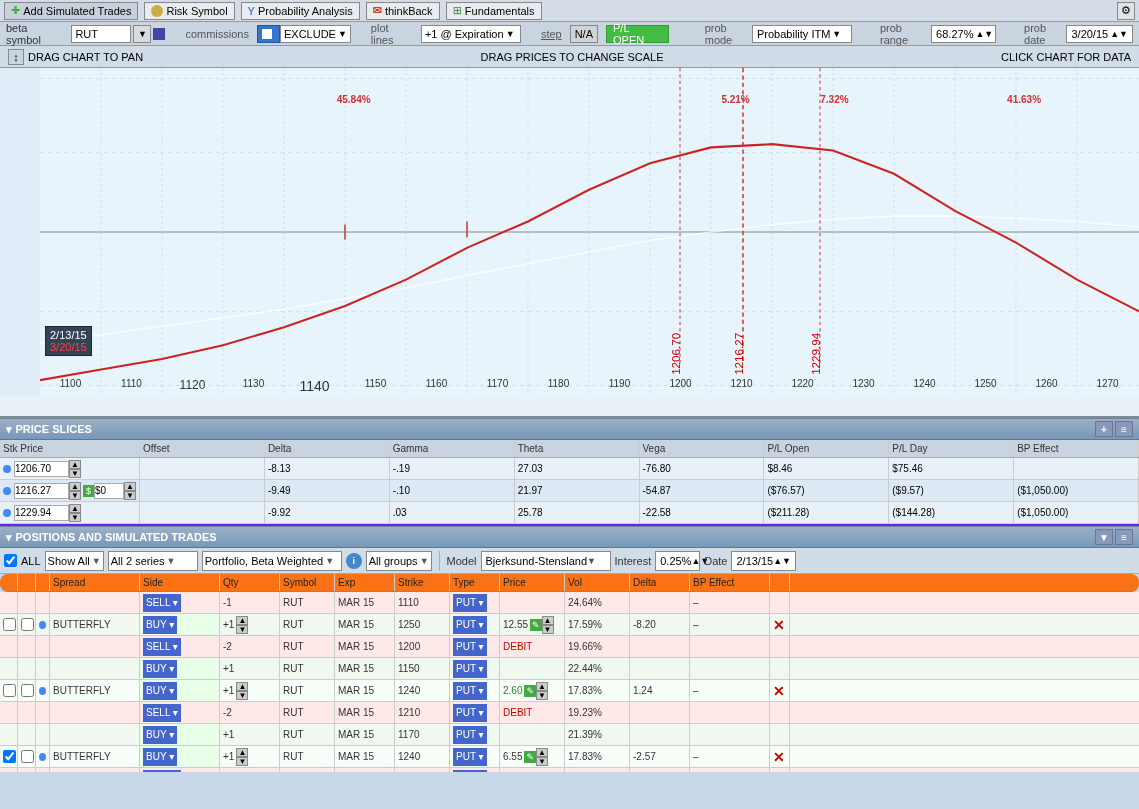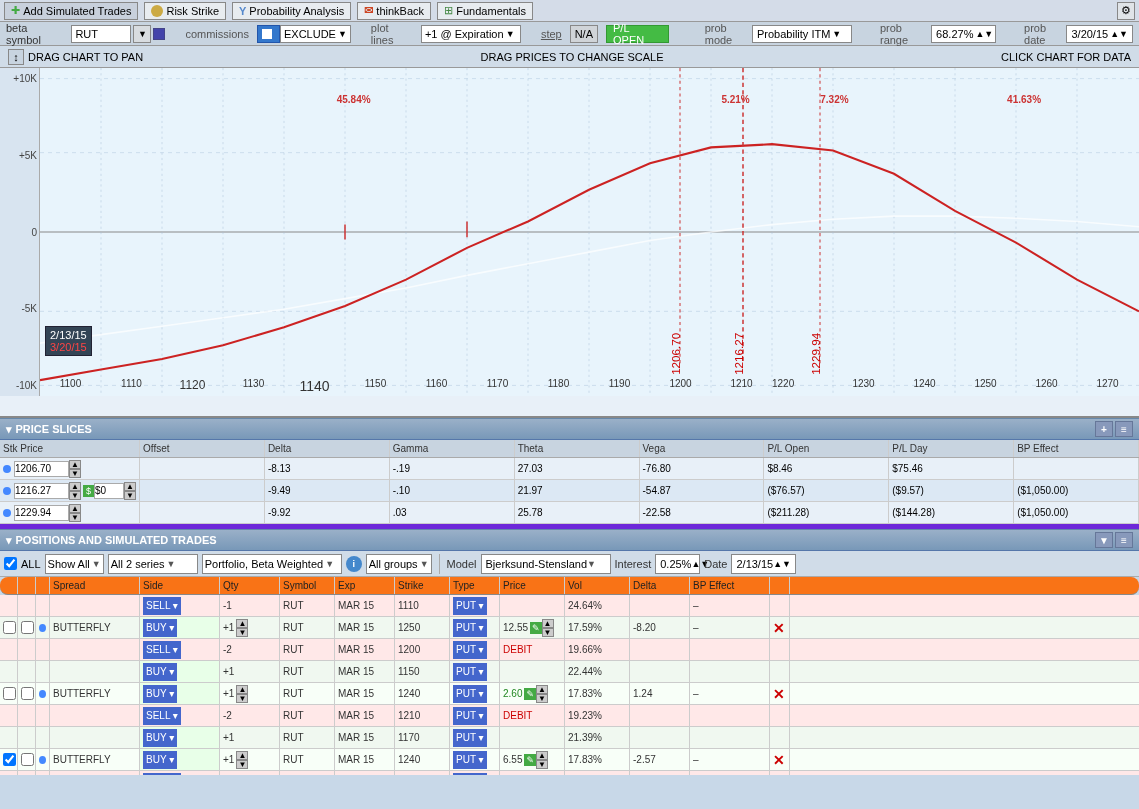--- a/index.html
+++ b/index.html
@@ -108,21 +108,21 @@
       font-weight: bold;
       font-size: 11px;
     }
     .section-header .collapse-arrow { margin-right: 4px; cursor: pointer; }
     .section-header-right { margin-left: auto; display: flex; gap: 2px; }
     .hdr-btn { background: #8899bb; border: 1px solid #667799; color: white; width: 18px; height: 16px; cursor: pointer; display: flex; align-items: center; justify-content: center; font-size: 10px; }
 
     
     .price-slices-area {
       background: #e8f0f8;
-      border-bottom: 5px solid #6d28d9;
+      border-bottom: 2px solid #6d28d9;
     }
     .ps-header-row {
       background: #c8d4e0;
       display: flex;
       border-bottom: 1px solid #aaa;
       height: 18px;
     }
     .ps-col { flex: 1; border-right: 1px solid #ccc; padding: 0 3px; display: flex; align-items: center; color: #333; font-size: 10px; }
     .ps-row {
       display: flex;
@@ -206,21 +206,21 @@
 </head>
 <body>
 
 <div class="top-toolbar">
   <button class="toolbar-btn active">
     <span style="color:#44aa44;">✚</span>
     <span>Add Simulated Trades</span>
   </button>
   <button class="toolbar-btn">
     <span class="icon-circle icon-yellow"></span>
-    <span>Risk Strike</span>
+    <span>Risk Symbol</span>
   </button>
   <button class="toolbar-btn">
     <span style="color:#5588cc; font-weight:bold;">Y</span>
     <span>Probability Analysis</span>
   </button>
   <button class="toolbar-btn">
     <span style="color:#cc4422; font-weight:bold;">✉</span>
     <span>thinkBack</span>
   </button>
   <button class="toolbar-btn">
@@ -298,27 +298,20 @@
     <div style="width:16px; height:16px; background:#c8d4e0; border:1px solid #888; cursor:pointer; display:flex; align-items:center; justify-content:center;">↕</div>
     <span>DRAG CHART TO PAN</span>
   </div>
   <span>DRAG PRICES TO CHANGE SCALE</span>
   <span>CLICK CHART FOR DATA</span>
 </div>
 
 <div class="chart-area">
   <div class="chart-canvas">
 
-    <div class="y-axis-area">
-      <span class="y-label">+10K</span>
-      <span class="y-label">+5K</span>
-      <span class="y-label">0</span>
-      <span class="y-label">-5K</span>
-      <span class="y-label">-10K</span>
-    </div>
 
     <div class="chart-plot">
 
       <svg class="chart-svg" viewBox="0 0 1099 310" preserveAspectRatio="none">
 
         <line x1="0" y1="10" x2="1099" y2="10" stroke="#b0c8e0" stroke-width="0.5" stroke-dasharray="4,4"></line>
         <line x1="0" y1="80" x2="1099" y2="80" stroke="#b0c8e0" stroke-width="0.5" stroke-dasharray="4,4"></line>
         <line x1="0" y1="155" x2="1099" y2="155" stroke="#888" stroke-width="1"></line>
         <line x1="0" y1="230" x2="1099" y2="230" stroke="#b0c8e0" stroke-width="0.5" stroke-dasharray="4,4"></line>
         <line x1="0" y1="300" x2="1099" y2="300" stroke="#b0c8e0" stroke-width="0.5" stroke-dasharray="4,4"></line>
@@ -375,21 +368,21 @@
         <div style="width:61px; text-align:center; font-size:12px; color:#333;">1120</div>
         <div style="width:61px; text-align:center; font-size:10px; color:#333;">1130</div>
         <div style="width:61px; text-align:center; font-size:14px; color:#333;">1140</div>
         <div style="width:61px; text-align:center; font-size:10px; color:#333;">1150</div>
         <div style="width:61px; text-align:center; font-size:10px; color:#333;">1160</div>
         <div style="width:61px; text-align:center; font-size:10px; color:#333;">1170</div>
         <div style="width:61px; text-align:center; font-size:10px; color:#333;">1180</div>
         <div style="width:61px; text-align:center; font-size:10px; color:#333;">1190</div>
         <div style="width:61px; text-align:center; font-size:10px; color:#333;">1200</div>
         <div style="width:61px; text-align:center; font-size:10px; color:#333;">1210</div>
-        <div style="width:61px; font-size:10px; color:#333;">1220</div>
+        <div style="width:61px; text-align:center; font-size:10px; color:#333;">1220</div>
         <div style="width:61px; text-align:center; font-size:10px; color:#333;">1230</div>
         <div style="width:61px; text-align:center; font-size:10px; color:#333;">1240</div>
         <div style="width:61px; text-align:center; font-size:10px; color:#333;">1250</div>
         <div style="width:61px; text-align:center; font-size:10px; color:#333;">1260</div>
         <div style="width:61px; text-align:center; font-size:10px; color:#333;">1270</div>
       </div>
     </div>
   </div>
 </div>
 

